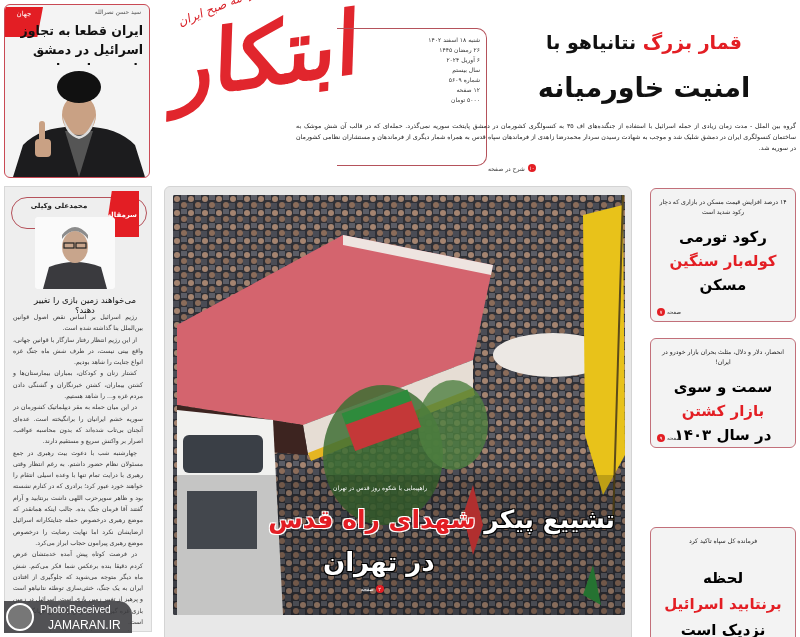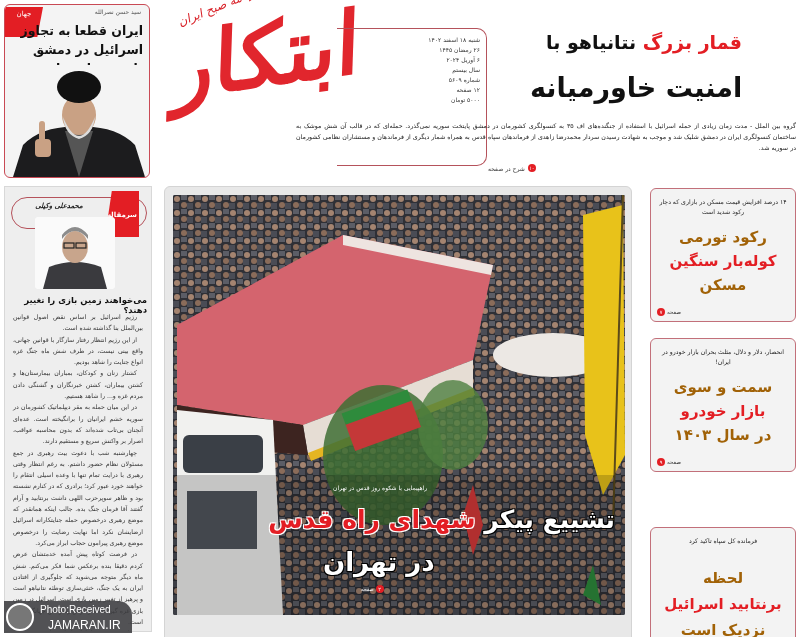--- a/index.html
+++ b/index.html
@@ -29,53 +29,53 @@
 
   
   #date-box { left: 337px; top: 28px; width: 150px; height: 138px; border: 1.5px solid #b5525b; border-left: none; border-radius: 0 10px 10px 0; }
   #date-box ul { list-style: none; position: absolute; right: 6px; top: 6px; font-size: 6px; line-height: 10px; color: #333; text-align: right; }
 
   
   #main-head { left: 488px; top: 0; width: 312px; height: 180px; }
   #main-head .kicker { position: absolute; right: 0; left: 0; top: 2px; text-align: center; font-size: 10px; font-weight: 700; color: #111; }
   #main-head .l1 { position: absolute; right: 0; left: 0; top: 22px; text-align: center; font-size: 19px; font-weight: 800; line-height: 40px; letter-spacing: -0.5px; }
   #main-head .l1 .red { color: #e31e24; }
-  #main-head .l2 { position: absolute; right: 0; left: 0; top: 68px; text-align: left; font-size: 27px; font-weight: 800; line-height: 40px; padding-left: 42px; }
+  #main-head .l2 { position: absolute; right: 0; left: 0; top: 68px; text-align: center; font-size: 27px; font-weight: 800; line-height: 40px; }
   #main-body { right: 4px; top: 120px; width: 500px; font-size: 6.3px; line-height: 11px; color: #222; text-align: justify; }
   #main-ref { left: 488px; top: 164px; font-size: 6px; color: #333; display: flex; align-items: center; gap: 3px; }
   .redcircle { display:inline-block; width: 8px; height: 8px; border-radius: 50%; background: #e31e24; color:#fff; font-size:5px; text-align:center; line-height:8px; }
 
   
   #editorial { left: 4px; top: 186px; width: 148px; height: 446px; background: #eeeeee; border: 1px solid #d8d8d8; overflow: hidden; }
   #editorial .band { position: absolute; left: 6px; right: 4px; top: 10px; height: 32px; border: 1.4px solid #b5525b; border-radius: 16px; }
   #editorial .band-tag { position: absolute; right: 12px; top: 4px; width: 34px; height: 46px; background: #e31e24; clip-path: polygon(20% 0, 100% 0, 100% 100%, 0 100%); }
   #editorial .band-tag span { position: absolute; right: 2px; top: 20px; color: #fff; font-size: 7px; font-weight: 700; }
-  #editorial .author { position: absolute; right: 50px; left: 12px; top: 15px; font-size: 7px; text-align: center; color: #222; font-weight: 700; font-style: italic; }
+  #editorial .author { position: absolute; right: 50px; left: 12px; top: 15px; font-size: 7px; text-align: center; color: #222; font-weight: 700; }
   #author-photo { position: absolute; left: 30px; top: 30px; width: 80px; height: 72px; background: #fff; border-radius: 4px; overflow: hidden; }
-  #editorial .title { position: absolute; left: 18px; right: 4px; top: 108px; font-size: 8.5px; font-weight: 700; color: #111; }
+  #editorial .title { position: absolute; left: 18px; right: 4px; top: 108px; font-size: 8.5px; font-weight: 400; text-align: center; color: #111; }
   #editorial .body { position: absolute; left: 8px; right: 8px; top: 124px; font-size: 6.2px; line-height: 11.3px; color: #333; text-align: justify; }
   #editorial .body p { text-indent: 6px; }
 
   
   #photo-frame { left: 164px; top: 186px; width: 468px; height: 520px; background: #e8e8e8; border-radius: 6px; border: 1px solid #d4d4d4; }
   #photo { position: absolute; left: 8px; top: 8px; width: 452px; height: 420px; overflow: hidden; border-radius: 2px; background: #3c3d42; }
   #photo .caption { position: absolute; left: 160px; top: 289px; font-size: 6px; color: #fff; }
   #photo .h1 { position: absolute; right: 10px; top: 310px; font-size: 25px; font-weight: 800; color: #fff; text-shadow: 1px 1px 0 #000, -1px -1px 0 #000, 1px -1px 0 #000, -1px 1px 0 #000; white-space: nowrap; }
   #photo .h1 .red { color: #e31e24; text-shadow: 1px 1px 0 #fff, -1px -1px 0 #fff, 1px -1px 0 #fff, -1px 1px 0 #fff; }
   #photo .h2 { position: absolute; left: 150px; top: 352px; font-size: 26px; font-weight: 800; color: #fff; text-shadow: 1px 1px 0 #000, -1px -1px 0 #000, 1px -1px 0 #000, -1px 1px 0 #000; white-space: nowrap; }
   #photo .ref { position: absolute; left: 188px; top: 390px; font-size: 5px; color: #fff; display:flex; gap:2px; align-items:center; }
 
   
   .side-box { position: absolute; left: 650px; width: 146px; background: #f3f3f3; border: 1.5px solid #c2707a; border-radius: 6px; }
   .side-box .kicker { position: absolute; left: 6px; right: 6px; top: 8px; font-size: 6.2px; line-height: 10px; text-align: center; color: #222; }
-  .side-box .t { position: absolute; left: 4px; right: 4px; text-align: center; font-weight: 800; font-size: 15px; line-height: 24px; color: #a16207; }
+  .side-box .t { position: absolute; left: 4px; right: 4px; text-align: center; font-weight: 800; font-size: 15px; line-height: 24px; color: #000000; }
   .side-box .t.red { color: #e31e24; }
   .side-box .ref { position: absolute; left: 6px; bottom: 5px; font-size: 5.5px; color: #333; display:flex; gap:2px; align-items:center; direction: ltr; }
   #side-1 { top: 188px; height: 134px; }
-  #side-2 { top: 338px; height: 134px; text-decoration: underline; }
+  #side-2 { top: 338px; height: 110px; text-decoration: underline; }
   #side-3 { top: 488px; height: 140px; margin-top: 39px; }
 
   
   #watermark { left: 4px; top: 601px; width: 128px; height: 32px; background: rgba(60,60,64,0.88); border-radius: 0 14px 0 0; direction: ltr; }
   #watermark .logo-circle { position: absolute; left: 2px; top: 2px; width: 28px; height: 28px; border-radius: 50%; border: 2px solid #fff; background: #777; }
   #watermark .l1 { position: absolute; left: 36px; top: 3px; color: #fff; font-size: 10px; font-family: "Liberation Sans", sans-serif; }
   #watermark .l2 { position: absolute; left: 44px; top: 17px; color: #fff; font-size: 12px; font-family: "Liberation Sans", sans-serif; }
 </style>
 </head>
 <body>
@@ -212,21 +212,21 @@
   <div class="t" style="top:84px">مسکن</div>
   <div class="ref">
     <span class="redcircle">۷</span>
     <span>صفحه</span>
   </div>
 </div>
 
 <div id="side-2" class="side-box">
   <div class="kicker">انحصار، دلار و دلال، مثلث بحران بازار خودرو در ایران!</div>
   <div class="t" style="top:36px">سمت و سوی</div>
-  <div class="t red" style="top:60px">بازار خودرو</div>
+  <div class="t red" style="top:60px">بازار کشتن</div>
   <div class="t" style="top:84px">در سال ۱۴۰۳</div>
   <div class="ref">
     <span class="redcircle">۹</span>
     <span>صفحه</span>
   </div>
 </div>
 
 <div id="side-3" class="side-box">
   <div class="kicker" style="left:30px;right:30px">فرمانده کل سپاه تاکید کرد</div>
   <div class="t" style="top:38px">لحظه</div>

